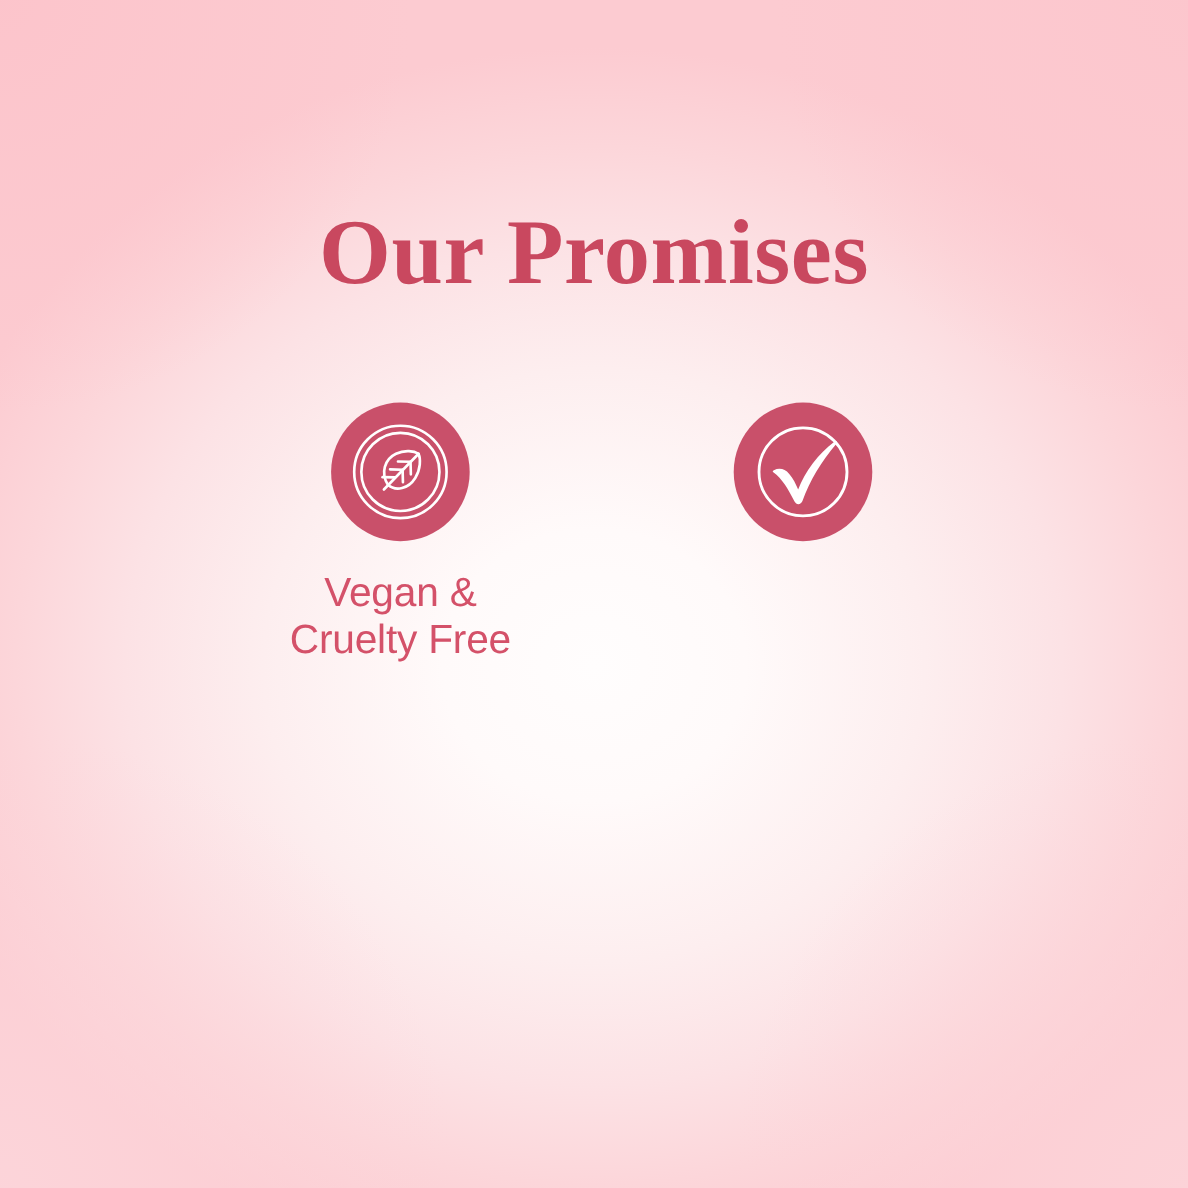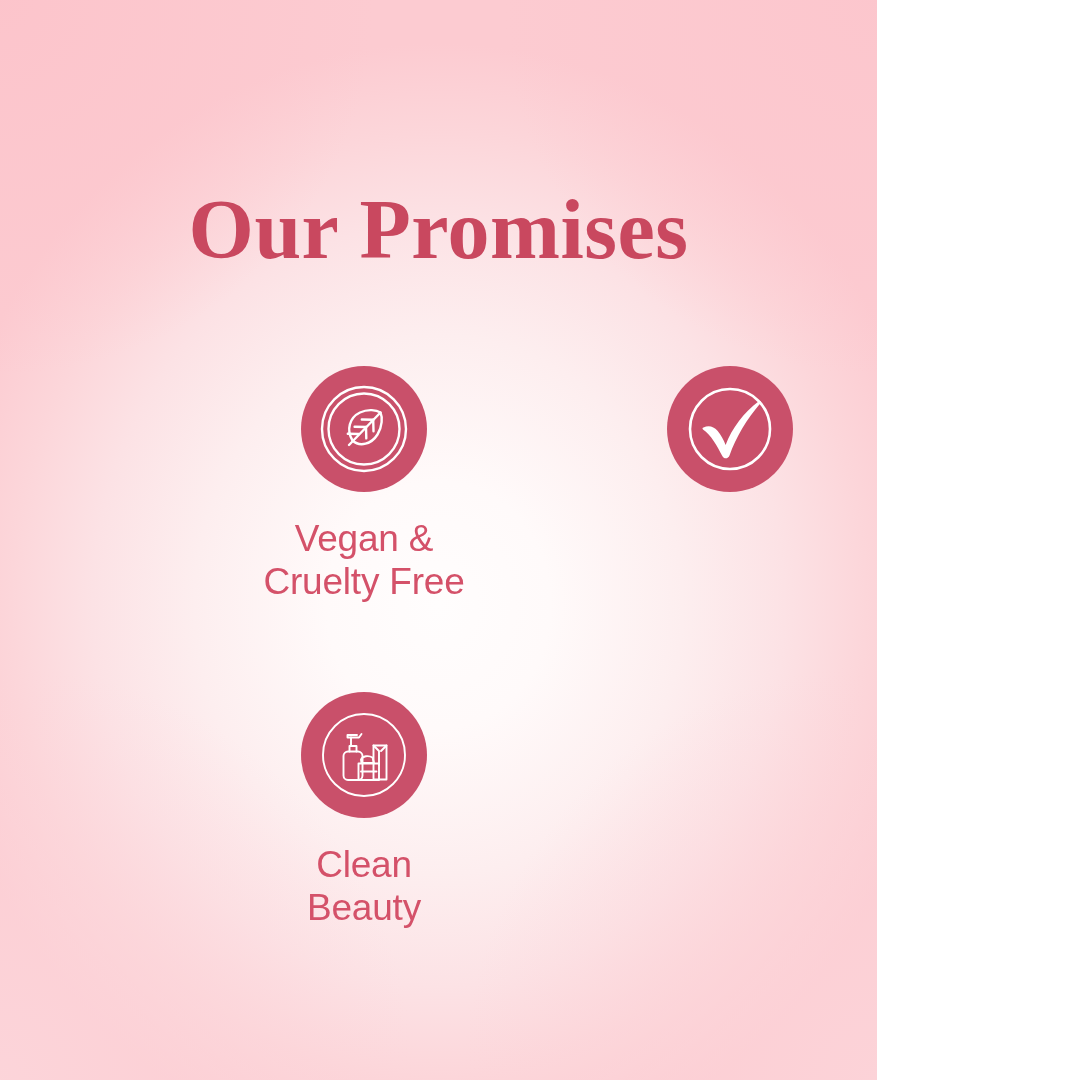--- a/index.html
+++ b/index.html
@@ -7,21 +7,21 @@
     padding: 0;
   }
   body {
     width: 1080px;
     height: 1080px;
     overflow: hidden;
     font-family: "Liberation Sans", sans-serif;
   }
   #promises-card {
     position: relative;
-    width: 877px;
+    width: 1080px;
     height: 1080px;
     box-sizing: border-box;
     background:
       radial-gradient(ellipse 58% 52% at 50% 56%,
         #fffdfd 0%,
         #fffafa 22%,
         #fdeeef 48%,
         #fce2e5 68%,
         #fcd6da 84%,
         #fccbd1 100%);
@@ -140,40 +140,16 @@
 
             <path d="M21.5 46.5 C26.5 44.0 31.5 45.2 35.5 49.8 C39.0 53.8 41.5 58.8 43.6 64.0
                      C50.0 47.0 62.0 31.5 76.5 20.5 C78.5 19.2 79.8 20.7 78.2 22.6
                      C65.0 38.0 54.0 56.0 47.5 74.5 C46.2 78.0 42.0 78.3 40.3 75.0
                      C35.0 64.5 29.0 54.0 21.0 48.4 C20.1 47.7 20.5 46.9 21.5 46.5 Z" fill="#ffffff"></path>
           </svg>
         </span>
       </div>
     </div>
 
-    <div class="cell col-left">
-      <div class="badge">
-        <span>
-          <svg width="96" height="96" viewBox="0 0 96 96" fill="none" stroke="#ffffff" stroke-width="1.9" stroke-linecap="round" stroke-linejoin="round">
-            <circle cx="48" cy="48" r="41"></circle>
-
-            <rect x="27.5" y="44.5" width="19" height="28.5" rx="4.5"></rect>
-            <path d="M33.5 44.5 L33.5 39.0 L40.5 39.0 L40.5 44.5"></path>
-            <path d="M35.0 39.0 L35.0 30.5 L43.0 30.5 L45.5 27.0"></path>
-            <path d="M35.0 30.5 L31.5 30.5 L31.5 28.0 L41.0 28.0"></path>
-
-            <path d="M57.5 38.5 L70.5 38.5 L70.5 72.5 L57.5 72.5 Z"></path>
-            <path d="M57.5 38.5 L63.0 44.0 L63.0 58.0"></path>
-            <path d="M70.5 38.5 L65.0 44.0"></path>
-
-            <path d="M45.0 52.5 C46.5 49.0 52.5 48.0 56.5 50.5 L58.0 56.0 L45.5 56.0 Z"></path>
-            <rect x="42.5" y="56.5" width="20.5" height="16.5"></rect>
-            <path d="M45.0 64.5 L60.5 64.5"></path>
-          </svg>
-        </span>
-      </div>
-      <div class="cap">Clean
-Beauty</div>
-    </div>
 
 
   </div>
 </div>
 
 </body></html>

